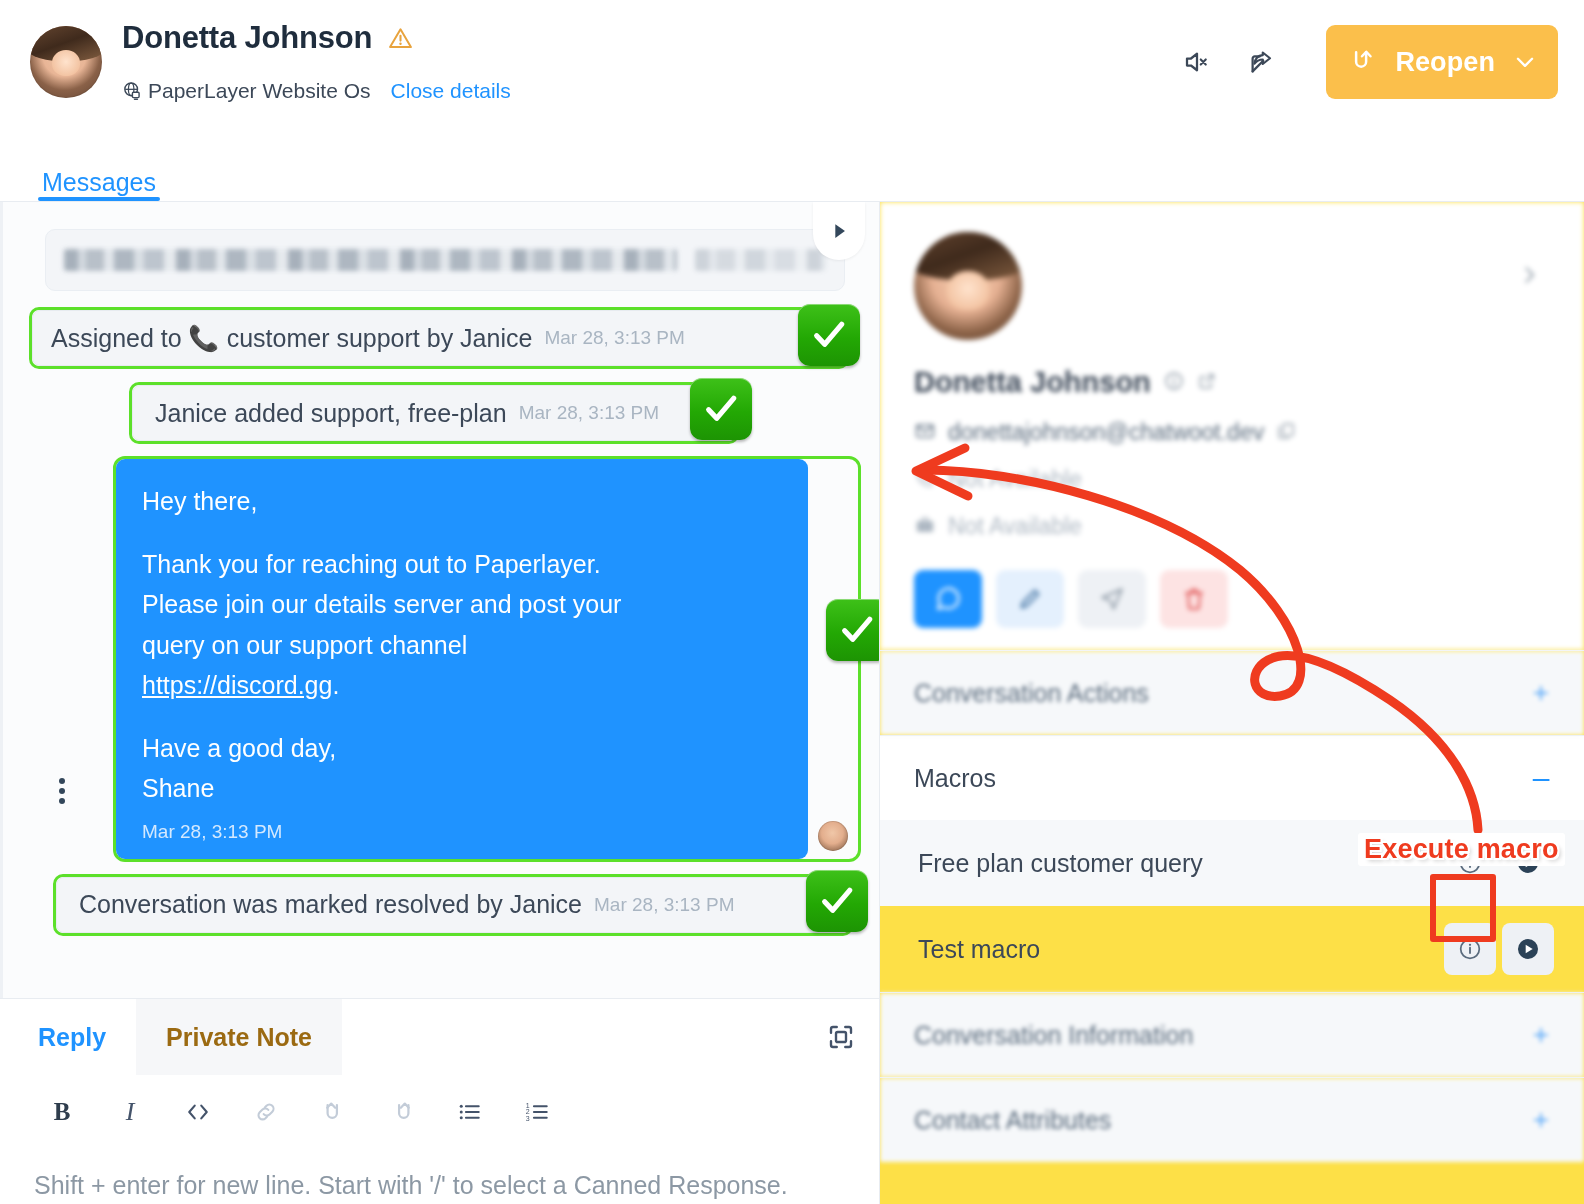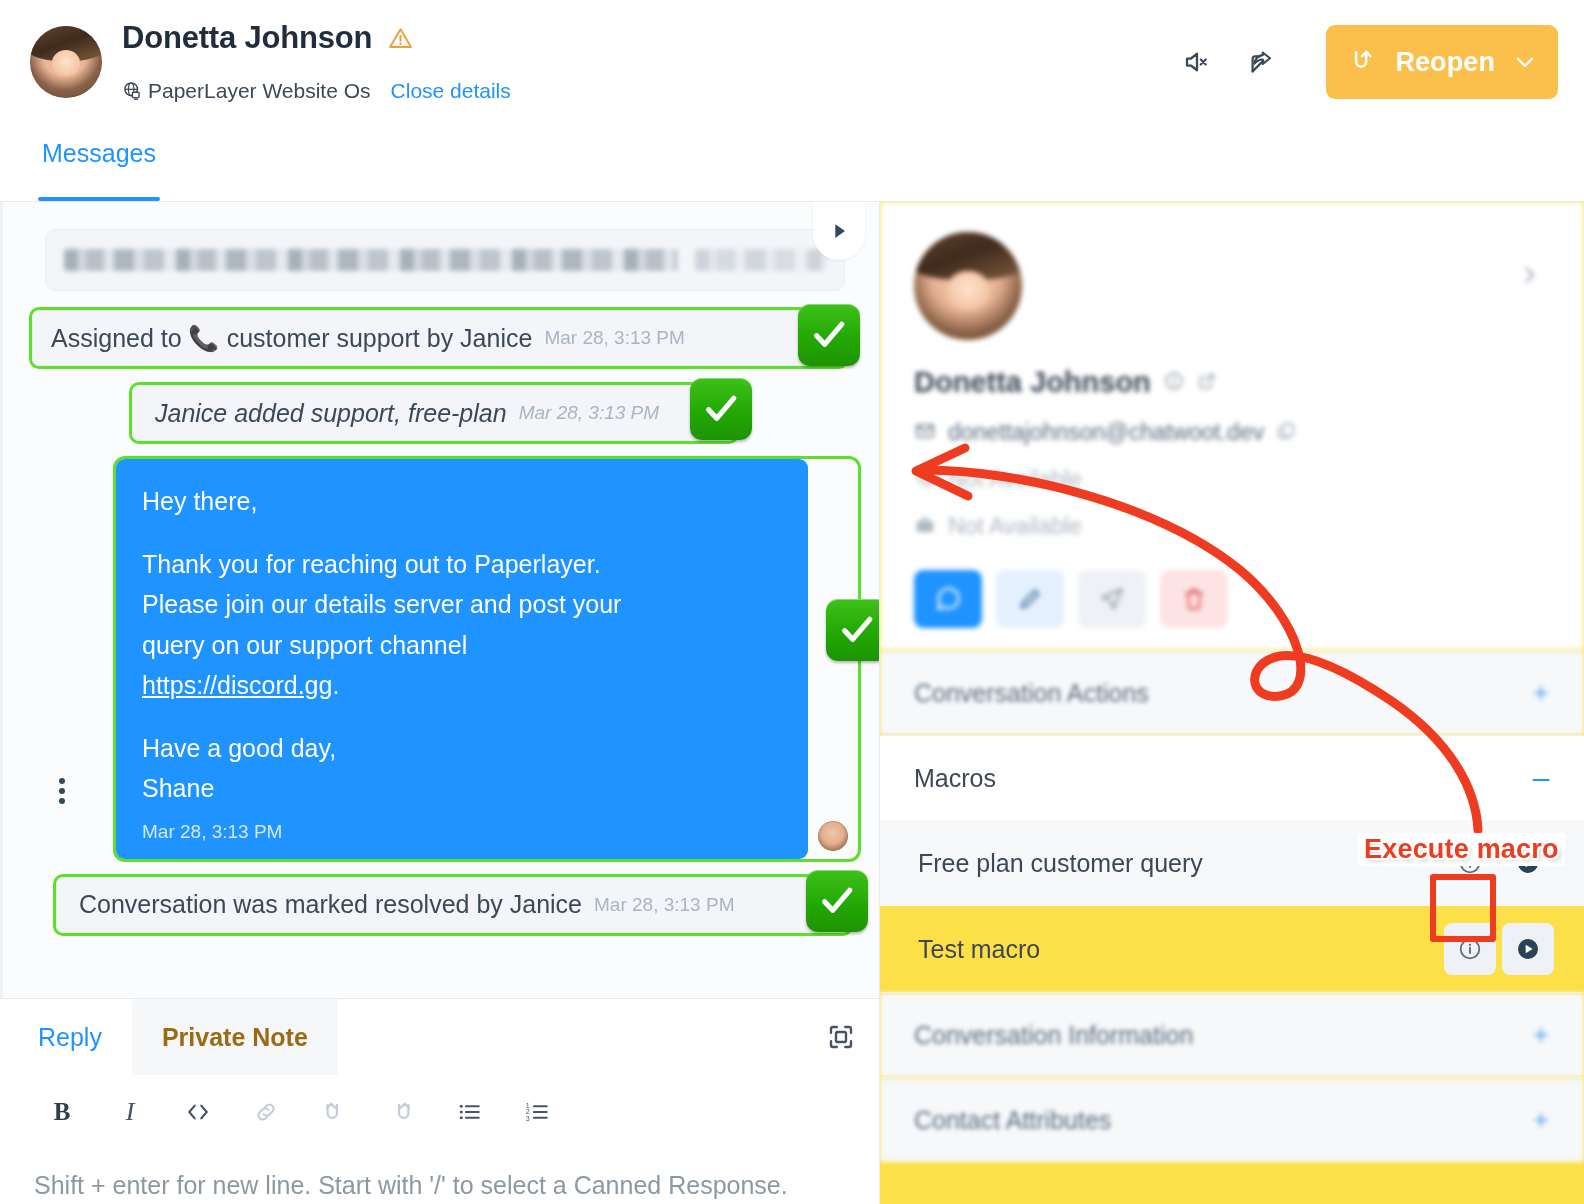--- a/index.html
+++ b/index.html
@@ -68,21 +68,21 @@
   .reopen-label { color: #fff; font-size: 27px; font-weight: 600; letter-spacing: 0.1px; }
   .reopen-div { width: 26px; display: flex; justify-content: center; }
 
   
   .tabs {
     height: 78px; display: flex; align-items: flex-end;
     padding-left: 38px; background: #fff; flex: 0 0 auto;
     border-bottom: 1px solid #e8ecf1;
   }
   .tab {
-    font-size: 25px; padding: 0 4px 33px 4px; cursor: pointer;
+    font-size: 25px; padding: 0 4px 4px 4px; cursor: pointer;
     color: #8c98a4; position: relative; margin-right: 34px;
   }
   .tab.active { color: #1f93ff; }
   .tab.active::after {
     content: ""; position: absolute; left: 0; right: 0; bottom: 0;
     height: 4px; background: #1f93ff; border-radius: 2px;
   }
 
   
   .body { flex: 1 1 auto; display: flex; min-height: 0; }
@@ -136,21 +136,21 @@
     position: relative; z-index: 3;
   }
   .check-badge svg { display:block; }
 
   .row-assigned { margin-top: 16px; }
   .row-assigned .hl-box { width: 820px; }
   .row-assigned .sys-bubble { flex: 1 1 auto; }
   .row-assigned .check-badge { position: absolute; right: -14px; top: -6px; }
 
   .row-added { margin-top: 13px; margin-left: 100px; }
-  .row-added .hl-box { width: 610px; font-style: italic; }
+  .row-added .hl-box { width: 610px; }
   .row-added .sys-bubble { flex: 1 1 auto; justify-content: flex-start; padding-left: 22px; }
   .row-added .check-badge { position: absolute; right: -16px; top: -7px; }
 
   
   .row-bubble { margin-top: 12px; margin-left: 84px; position: relative; }
   .dots-menu {
     position: absolute; left: -66px; top: 318px;
     width: 30px; height: 34px; display:flex; align-items:center; justify-content:center;
     cursor: pointer;
   }
@@ -177,21 +177,21 @@
   .row-resolved .check-badge { position: absolute; right: -18px; top: -7px; }
 
   
   .reply-area {
     flex: 0 0 auto; background: #fff; border-top: 1px solid #e8ecf1;
   }
   .reply-tabs { display: flex; align-items: stretch; height: 76px; position: relative; }
   .rtab {
     display: flex; align-items: center; padding: 0 30px; font-size: 25px; cursor: pointer;
   }
-  .rtab.reply { color: #1f93ff; font-weight: 400; padding-left: 38px; }
+  .rtab.reply { color: #1f93ff; font-weight: 700; padding-left: 38px; }
   .rtab.note { color: #9b6a12; font-weight: 700; background: #f6f7f9; }
   .expand-btn {
     margin-left: auto; width: 76px; display: flex; align-items: center; justify-content: center;
     cursor: pointer;
   }
   .fmt-bar {
     display: flex; align-items: center; gap: 0; height: 74px; padding: 0 28px;
   }
   .fmt-btn {
     width: 68px; height: 54px; display: flex; align-items: center; justify-content: center;

